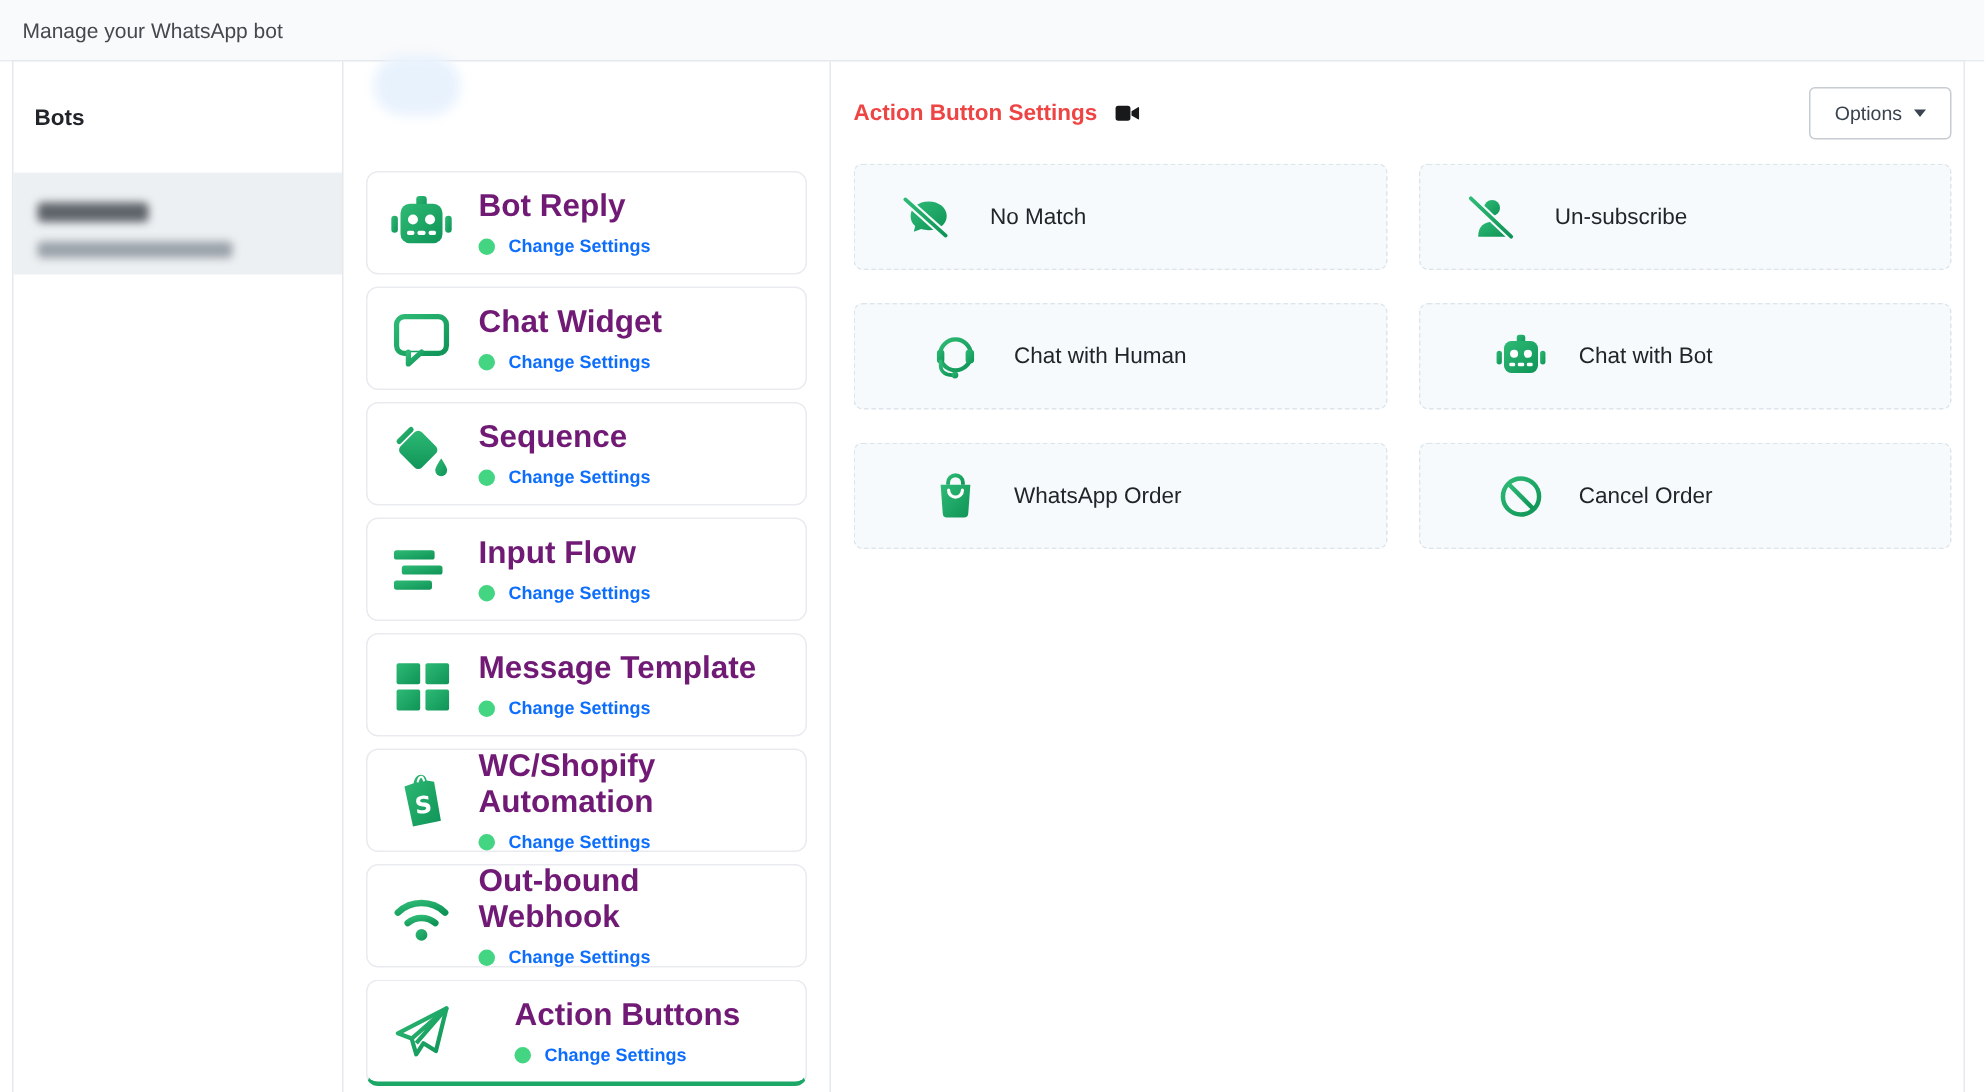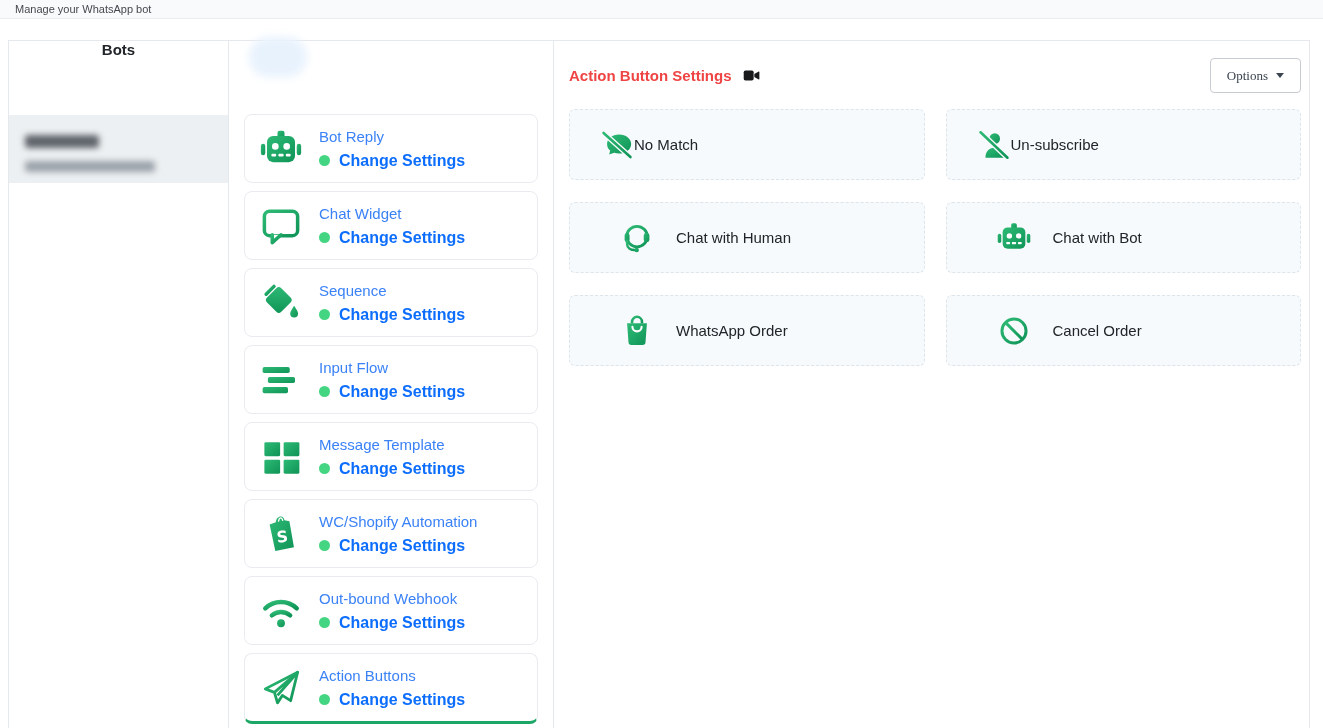--- a/index.html
+++ b/index.html
@@ -5,44 +5,43 @@
   * { box-sizing: border-box; }
   html, body {
     margin: 0; padding: 0;
     width: 1323px; height: 728px;
     overflow: hidden;
     background: #fff;
     font-family: "Liberation Sans", "DejaVu Sans", sans-serif;
   }
   
   .topbar {
-    height: 19px;
+    height: 41px;
     background: #f9fafb;
     border-bottom: 1px solid #e9edf0;
     display: flex; align-items: center;
     padding: 0 15px;
-    font-size: 11px; color: #45494e;
+    font-size: 14px; color: #45494e;
   }
   
   .container {
     position: absolute;
     top: 40px; left: 8px; right: 13px; bottom: 0;
     background: #fff;
     border: 1px solid #e5e8ec;
     border-bottom: none;
     display: flex;
   }
   
   .sidebar { width: 220px; flex: 0 0 220px; border-right: 1px solid #e5e8ec; }
   .sidebar-header {
     height: 75px;
     display: flex; align-items: center; gap: 12px;
     padding: 0 14px;
     border-bottom: 1px solid #eef1f3;
-    flex-direction: column;
   }
   .sidebar-heading { font-size: 15px; font-weight: 700; color: #212529; }
   .search-input {
     flex: 1; min-width: 0;
     height: 38px;
     border: 1px solid #e3e7ea; border-radius: 19px;
     padding: 0 15px;
     font-size: 13px; color: #495057;
     outline: none;
     font-family: "Liberation Sans", sans-serif;
@@ -81,62 +80,62 @@
   }
   .feature-card {
     background: #fff;
     border: 1px solid #eaebf0; border-radius: 8px;
     height: 69px;
     margin-bottom: 8px;
     display: flex; align-items: center;
     padding: 0 15px;
     cursor: pointer;
   }
-  .feature-card.active { border-bottom: 3px solid #1da766; height: 71px; }
+  .feature-card.active { border-bottom: 3px solid #1da766; height: 71px; gap: 24px; }
   .f-icon { width: 42px; height: 42px; flex: 0 0 42px; }
   .f-icon svg { width: 42px; height: 42px; display: block; }
   .f-body { margin-left: 17px; }
-  .f-title { font-size: 15px; font-weight: 400; color: #3b82f6; margin-bottom: 7px; }
+  .f-title { font-size: 21px; font-weight: 700; color: #701a75; margin-bottom: 7px; }
   .f-link-row { display: flex; align-items: center; gap: 9px; }
   .dot { width: 11px; height: 11px; border-radius: 50%; background: #43d581; }
-  .f-link { font-size: 16px; font-weight: 700; color: #0d6efd; cursor: pointer; }
+  .f-link { font-size: 12px; font-weight: 700; color: #0d6efd; cursor: pointer; }
   
   .main { flex: 1; padding: 17px 8px 0 15px; }
   .main-header { display: flex; align-items: center; margin-bottom: 16px; }
   .main-title { font-size: 15px; font-weight: 600; color: #ef4444; }
   .camera-icon { margin-left: 12px; display: flex; }
   .options-btn {
     margin-left: auto;
     background: #fff;
     border: 1px solid #c6ccd2; border-radius: 4px;
     height: 35px; padding: 0 16px;
     font-size: 13px; color: #39434e;
     display: flex; align-items: center; gap: 8px;
     cursor: pointer;
-    font-family: Liberation Serif, serif;
+    font-family: Liberation Sans, sans-serif;
   }
   .caret {
     width: 0; height: 0;
     border-left: 4px solid transparent;
     border-right: 4px solid transparent;
     border-top: 5px solid #3b4450;
   }
   .action-row { display: flex; gap: 21px; margin-bottom: 22px; }
   .action-card {
     flex: 1;
     height: 71px;
     background: #f7fafc;
     border: 1px dashed #dce5ec; border-radius: 6px;
     display: flex; align-items: center;
     cursor: pointer;
   }
   .a-icon { width: 34px; height: 34px; flex: 0 0 34px; }
   .a-icon svg { width: 34px; height: 34px; display: block; }
   .cols-3 .a-icon { margin-left: 30px; }
-  .cols-3 .a-label { }
+  .cols-3 .a-label { margin-left: 26px; }
   .cols-2 .a-icon { margin-left: 50px; }
   .cols-2 .a-label { margin-left: 22px; }
   .a-label { font-size: 15px; font-weight: 500; color: #212529; }
 </style>
 </head>
 <body>
 
 <svg width="0" height="0" style="position:absolute" aria-hidden="true">
   <defs>
     <linearGradient id="gg" x1="0" y1="0" x2="1" y2="1">

